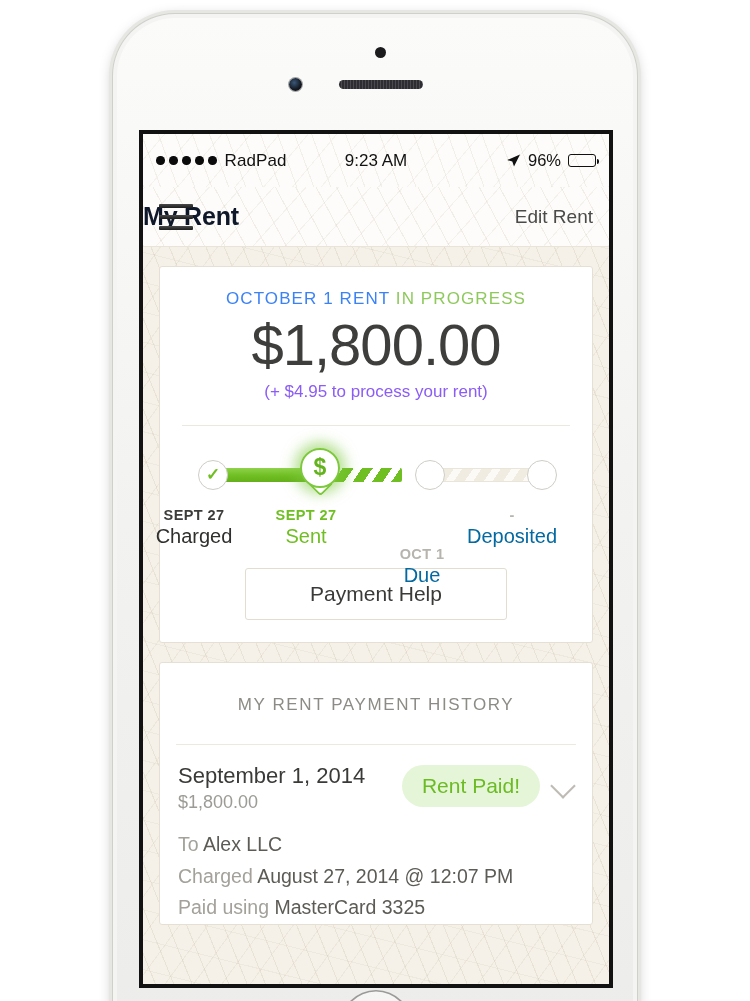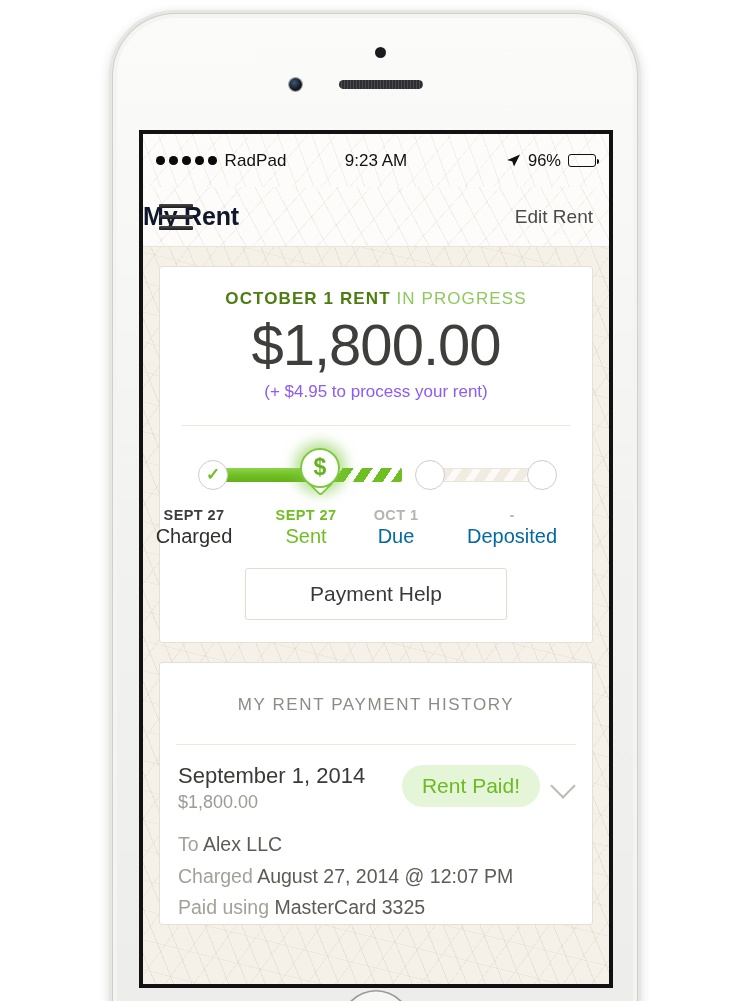--- a/index.html
+++ b/index.html
@@ -196,21 +196,21 @@
   }
   #rent-card { margin-top: 19px; padding: 22px 0 22px; }
 
   #rent-status-line {
     text-align: center;
     font-size: 17px;
     letter-spacing: 1.1px;
     color: #7ec13e;
     margin-bottom: 6px;
   }
-  #rent-status-line .bold { font-weight: bold; color: #4d7c0f; }
+  #rent-status-line .bold { font-weight: normal; color: #3b82f6; }
   #rent-status-line .light { font-weight: 400; color: #8ec95c; }
 
   #rent-amount {
     text-align: center;
     font-size: 58px;
     color: #3e3e3c;
     font-weight: 300;
     letter-spacing: -1px;
     line-height: 1.05;
     margin-bottom: 6px;
@@ -465,21 +465,21 @@
 
         <div id="tracker-labels">
           <div class="step-label past" style="left:22px;">
             <div class="step-date">SEPT 27</div>
             <div class="step-name">Charged</div>
           </div>
           <div class="step-label current" style="left:134px;">
             <div class="step-date">SEPT 27</div>
             <div class="step-name">Sent</div>
           </div>
-          <div class="step-label future" style="left:224px;">
+          <div class="step-label future" style="left:250px;margin-top:39px;">
             <div class="step-date">OCT 1</div>
             <div class="step-name">Due</div>
           </div>
           <div class="step-label future" style="left:340px;">
             <div class="step-date">-</div>
             <div class="step-name">Deposited</div>
           </div>
         </div>
 
         <button id="payment-help-button">Payment Help</button>

